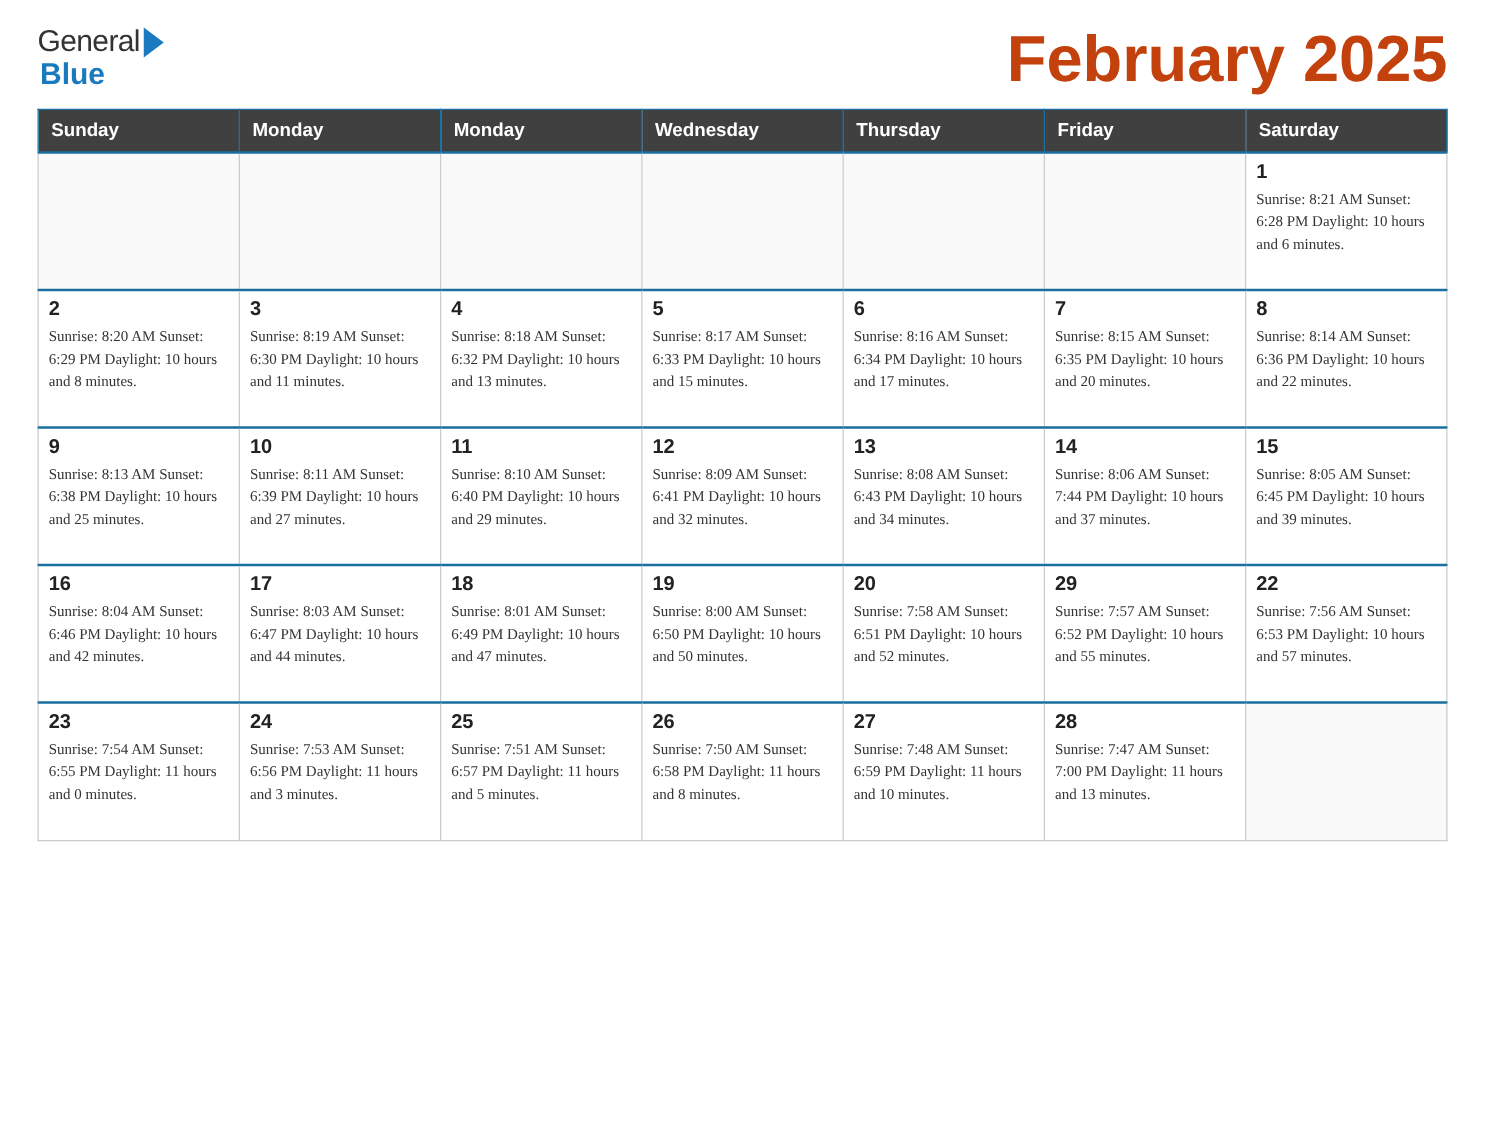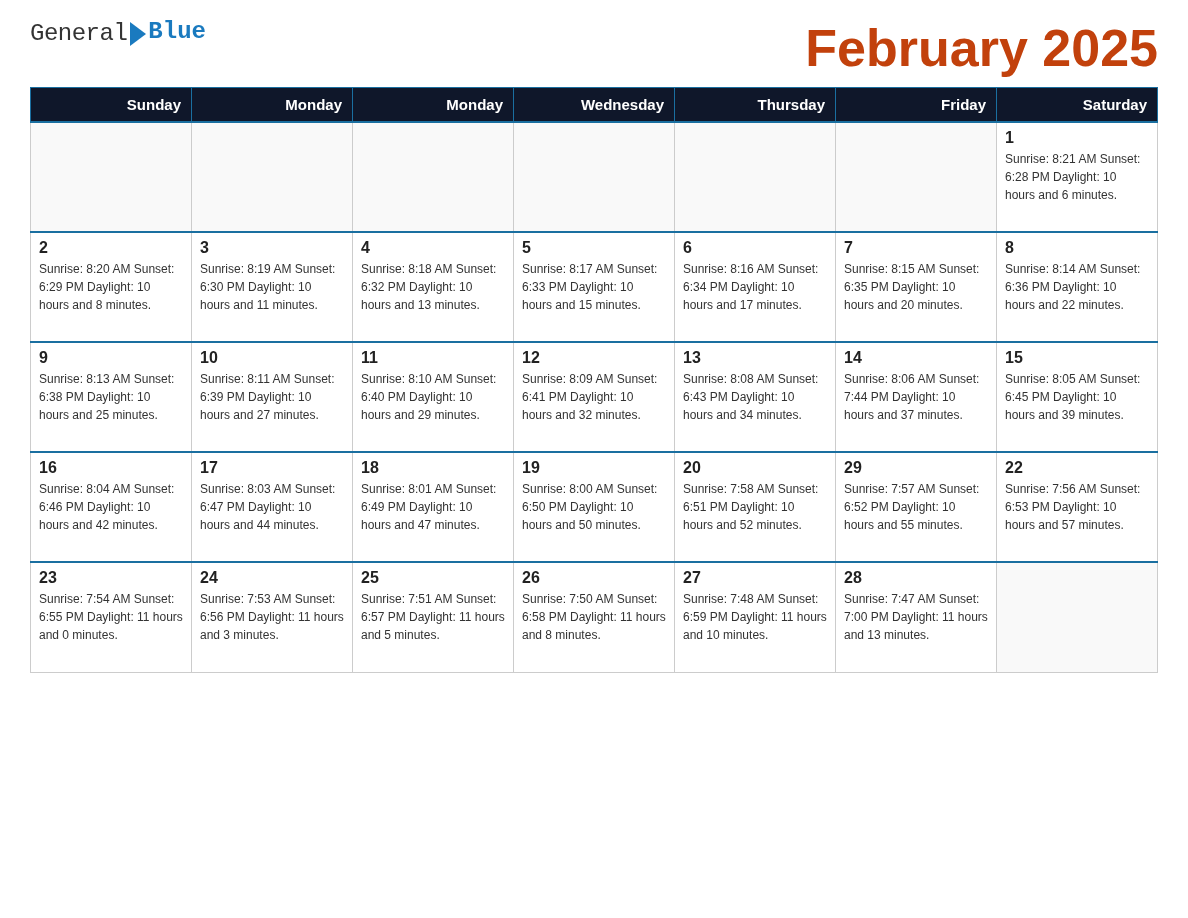--- a/index.html
+++ b/index.html
@@ -29,26 +29,26 @@
       font-size: 22px;
       color: #444;
       margin-top: 4px;
     }
     .calendar {
       width: 100%;
       border-collapse: collapse;
       margin-top: 10px;
     }
     .calendar th {
-      background-color: #0f172a;
+      background-color: #404040;
       color: #fff;
       font-size: 15px;
       font-weight: bold;
       padding: 8px 10px;
-      text-align: right;
+      text-align: left;
       border: 1px solid #1a6fa0;
     }
     .calendar td {
       border: 1px solid #ccc;
       vertical-align: top;
       padding: 6px 8px;
       width: 14.28%;
       min-height: 110px;
       height: 110px;
     }
@@ -62,29 +62,29 @@
       font-size: 16px;
       font-weight: bold;
       color: #222;
       display: block;
       margin-bottom: 3px;
     }
     .day-info {
       font-size: 12px;
       color: #333;
       line-height: 1.5;
+      font-family: Liberation Serif, serif;
     }
     .empty-cell {
       background: #f9f9f9;
     }
     .logo-container {
       display: flex;
-      flex-direction: row;
+      flex-direction: column;
       align-items: flex-start;
-      font-family: Liberation Mono, monospace;
     }
     .logo-row {
       display: flex;
       align-items: center;
     }
     .logo-general {
       font-size: 24px;
       color: #333;
       font-weight: normal;
       letter-spacing: -0.5px;

